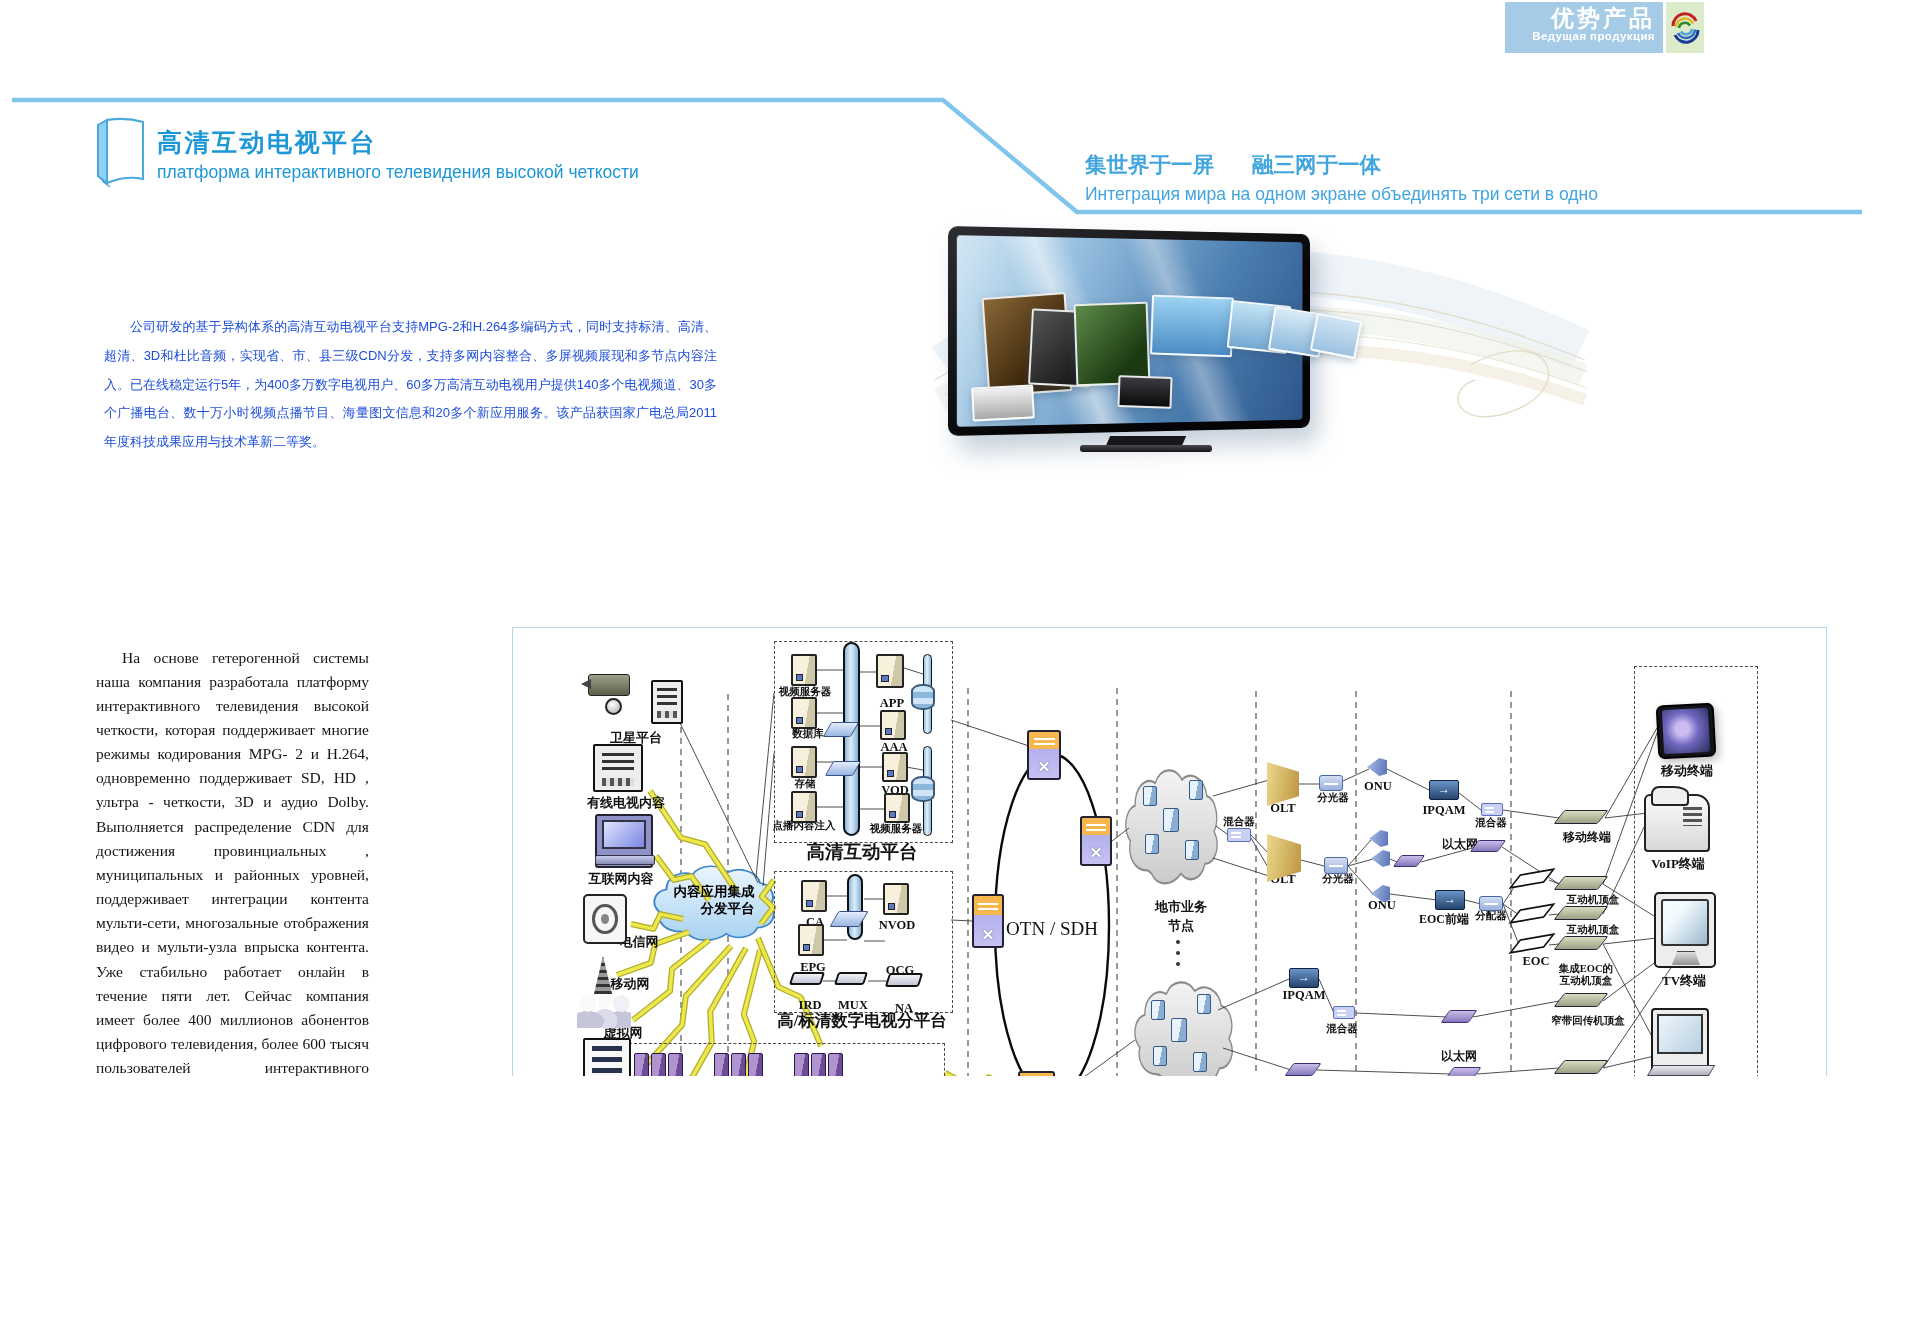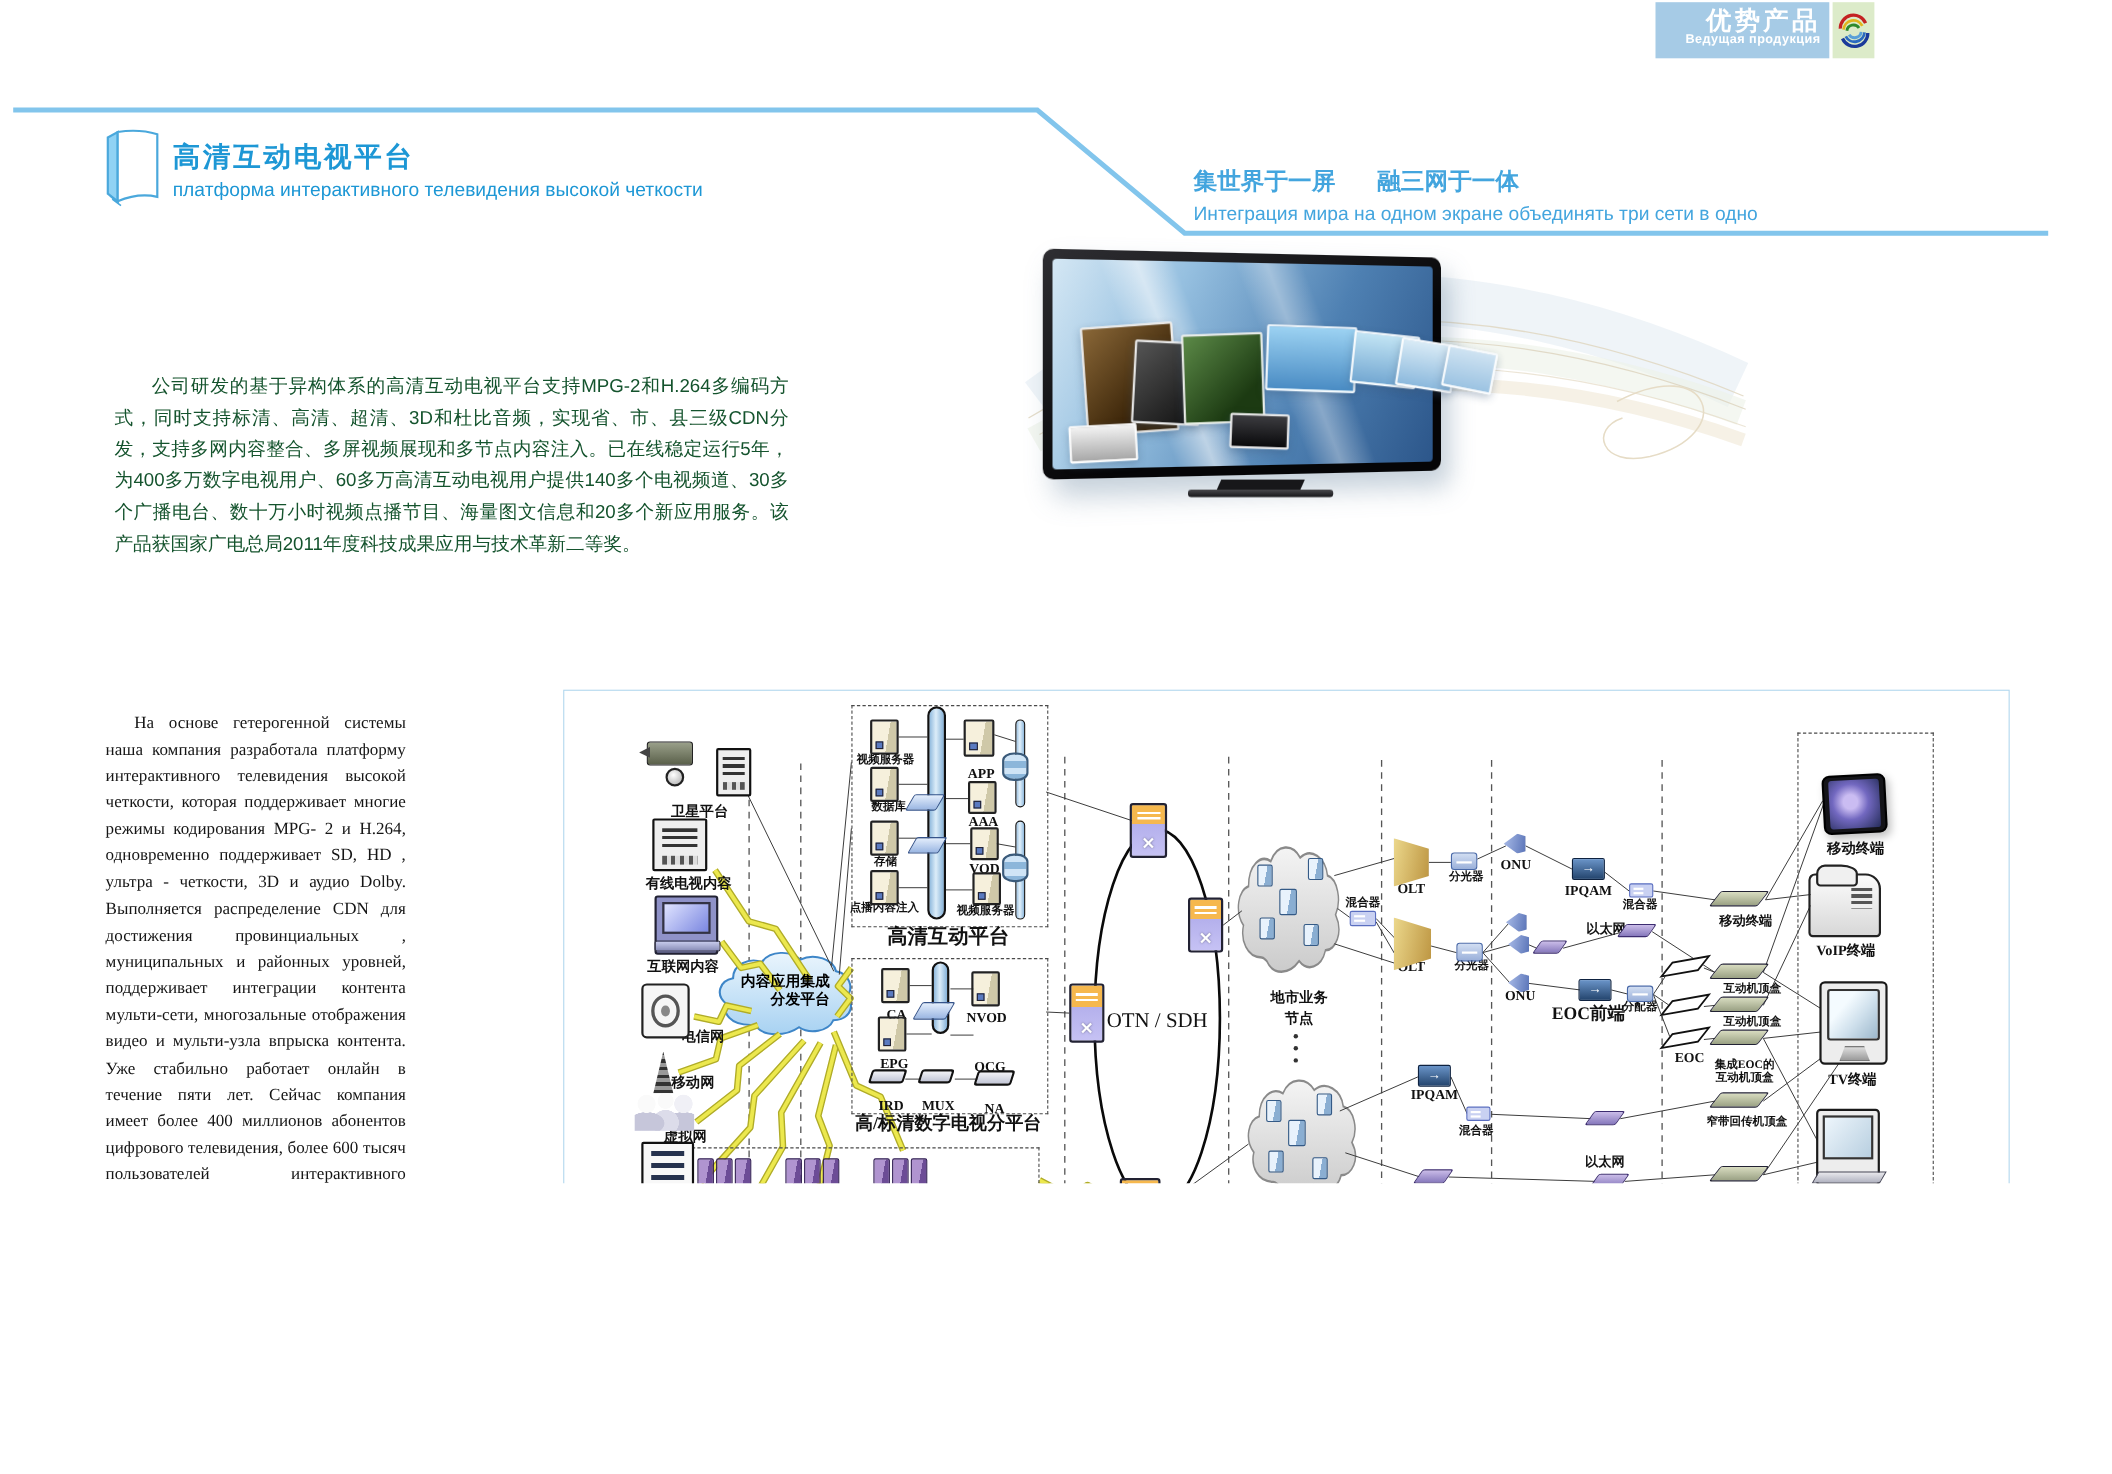--- a/index.html
+++ b/index.html
@@ -15,22 +15,22 @@
   .logo-box{position:absolute;left:1666px;top:2px;width:38px;height:51px;background:#dcebc9;}
 
   
   .hdr-line-svg{position:absolute;left:0;top:0;width:1920px;height:260px;pointer-events:none;}
   .title-cn{position:absolute;left:157px;top:126px;font-size:25px;font-weight:bold;color:#1d97d5;letter-spacing:2.5px;}
   .title-ru{position:absolute;left:157px;top:162px;font-size:17.5px;color:#1d97d5;}
   .slogan-cn{position:absolute;left:1085px;top:150px;font-size:21.5px;font-weight:600;color:#43a5de;display:flex;gap:38px;}
   .slogan-ru{position:absolute;left:1085px;top:184px;font-size:17.5px;color:#43a5de;}
 
   
-  .intro-cn{position:absolute;left:104px;top:320px;width:613px;font-size:17px;line-height:28.8px;
-            color:#14532d;text-align:justify;text-indent:2em;}
+  .intro-cn{position:absolute;left:104px;top:300px;width:613px;font-size:13px;line-height:28.8px;
+            color:#1d4ed8;text-align:justify;text-indent:2em;}
   .intro-ru{position:absolute;left:96px;top:630px;width:273px;font-size:15.5px;line-height:24.15px;
             font-family:"Liberation Serif",serif;color:#151515;text-align:justify;text-indent:26px;}
 
   
   .hero{position:absolute;left:915px;top:200px;width:680px;height:310px;}
   .hero svg{position:absolute;left:0;top:0;}
   .tv{position:absolute;left:33px;top:26px;width:400px;height:210px;border-radius:10px;
       background:linear-gradient(155deg,#2e2e32,#050507 60%);
       transform:perspective(900px) rotateY(11deg);transform-origin:left center;
       box-shadow:10px 16px 26px rgba(90,120,150,.35);padding:9px;box-sizing:border-box;}
@@ -57,21 +57,21 @@
       text-shadow:0 0 1px #dcdcdc,0 0 2px #e6e6e6;}
 
   
   .diagram{position:absolute;left:512px;top:627px;width:1313px;height:578px;border:1px solid #b2d7ee;}
   .diagram svg.net{position:absolute;left:0;top:0;}
   .dbox{position:absolute;border:1.6px dashed #4a4a4a;}
   .dlabel{position:absolute;transform:translateX(-50%);white-space:nowrap;color:#111;
           text-align:center;line-height:1.12;}
   .xs{font-size:10.5px;font-family:"Liberation Serif",serif;font-weight:bold;}
   .sm{font-size:12px;font-family:"Liberation Serif",serif;font-weight:bold;}
-  .smb{font-size:16px;font-family:"Liberation Serif",serif;font-weight:bold;}
+  .smb{font-size:12px;font-family:"Liberation Serif",serif;font-weight:bold;}
   .md{font-size:13px;font-weight:bold;font-family:"Liberation Serif",serif;}
   .lg{font-size:16.5px;font-weight:bold;font-family:"Liberation Serif",serif;}
   .cnbig{font-size:18.5px;font-weight:bold;font-family:"Liberation Serif",serif;}
   .en{font-size:12.5px;font-weight:bold;font-family:"Liberation Serif",serif;}
   .en15{font-size:15px;font-family:"Liberation Serif",serif;}
   .enlg{font-size:19px;font-family:"Liberation Serif",serif;}
   .cloud-text{position:absolute;left:201px;top:256px;transform:translateX(-50%);text-align:right;
       font-weight:bold;font-size:13.5px;color:#000000;font-family:"Liberation Serif",serif;line-height:1.25;}
 
   

